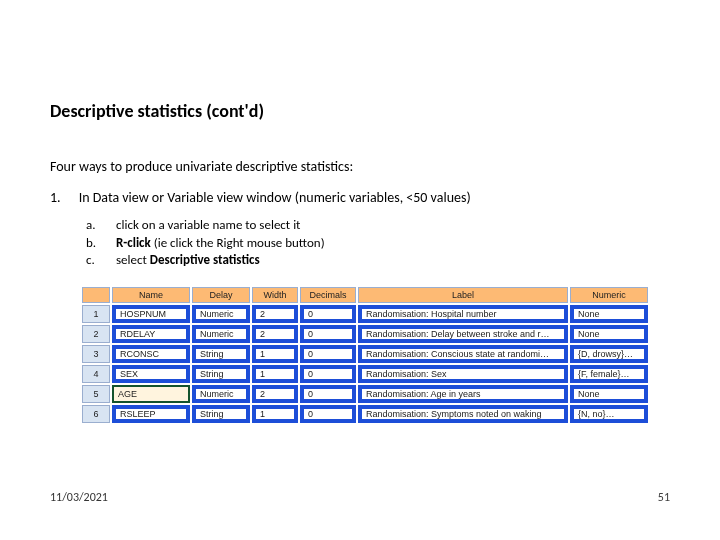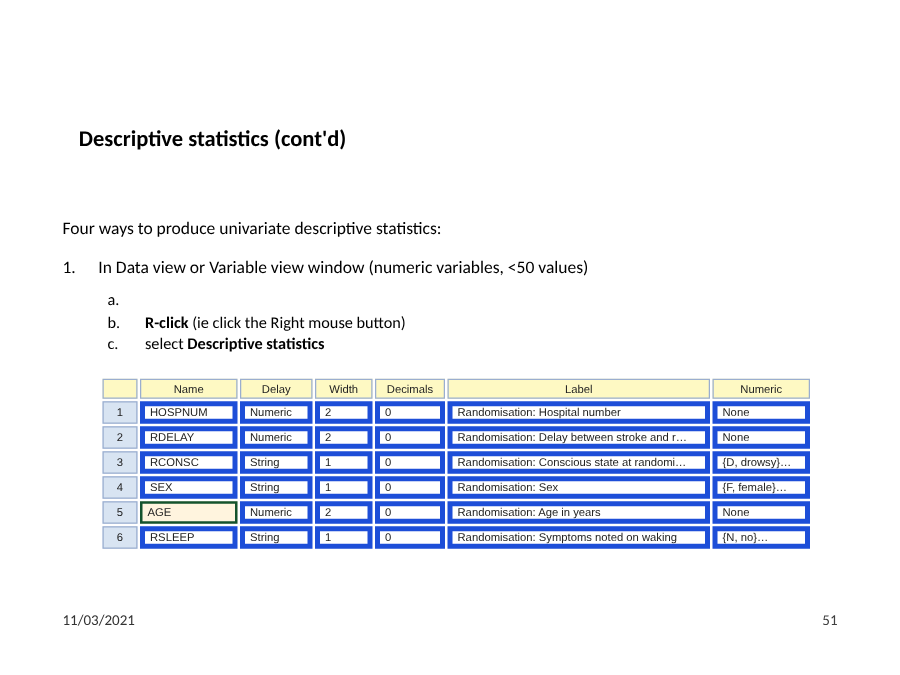--- a/index.html
+++ b/index.html
@@ -5,24 +5,24 @@
   * { margin:0; padding:0; box-sizing:border-box; }
   body {
     width:720px; height:540px;
     background:#fff;
     font-family:Calibri, Arial, sans-serif;
     color:#000;
     position:relative;
   }
   .slide { padding:0 50px; padding-top:100px; }
   .title {
-    font-size:18px; font-weight:600;margin-left:13px;
+    font-size:18px; font-weight:600;
   }
   .intro {
-    margin-top:52px;
+    margin-top:36px;
     font-size:14px;
   }
   .item-block { margin-top:14px; }
   .item-row { display:flex; gap:18px; font-size:14px; }
   .item-num {  }
   .item-text {  }
   .sublist { margin-top:10px; margin-left:36px; }
   .subrow { display:flex; gap:16px; font-size:13px; line-height:1.35; }
   .subrow .lab { width:14px; }
   .subrow .txt { }
@@ -35,21 +35,21 @@
   table.spss {
     border-collapse:separate;
     border-spacing:2px;
     font-family:Tahoma, Arial, sans-serif;
     font-size:9px;
     color:#222;
     width:100%;
     table-layout:fixed;
   }
   table.spss th {
-    background:#fef9c3;
+    background:#fdba74;
     border:1px solid #9aaecf;
     font-weight:400;
     height:16px;
     text-align:center;
     overflow:hidden;
   }
   table.spss td {
     background:#fff;
     border:4px solid #1d4ed8;
     height:16px;
@@ -84,20 +84,21 @@
   <div class="intro">Four ways to produce univariate descriptive statistics:</div>
 
   <div class="item-block">
     <div class="item-row">
       <div class="item-num">1.</div>
       <div class="item-text">In Data view or Variable view window (numeric variables, &lt;50 values)</div>
     </div>
     <div class="sublist">
       <div class="subrow">
         <div class="lab">a.</div>
+        <div class="txt">click on a variable name to select it</div>
       </div>
       <div class="subrow">
         <div class="lab">b.</div>
         <div class="txt"><span></span><span class="b">R-click</span><span> (ie click the Right mouse button)</span></div>
       </div>
       <div class="subrow">
         <div class="lab">c.</div>
         <div class="txt"><span>select </span><span class="b">Descriptive statistics</span><span></span></div>
       </div>
     </div>

